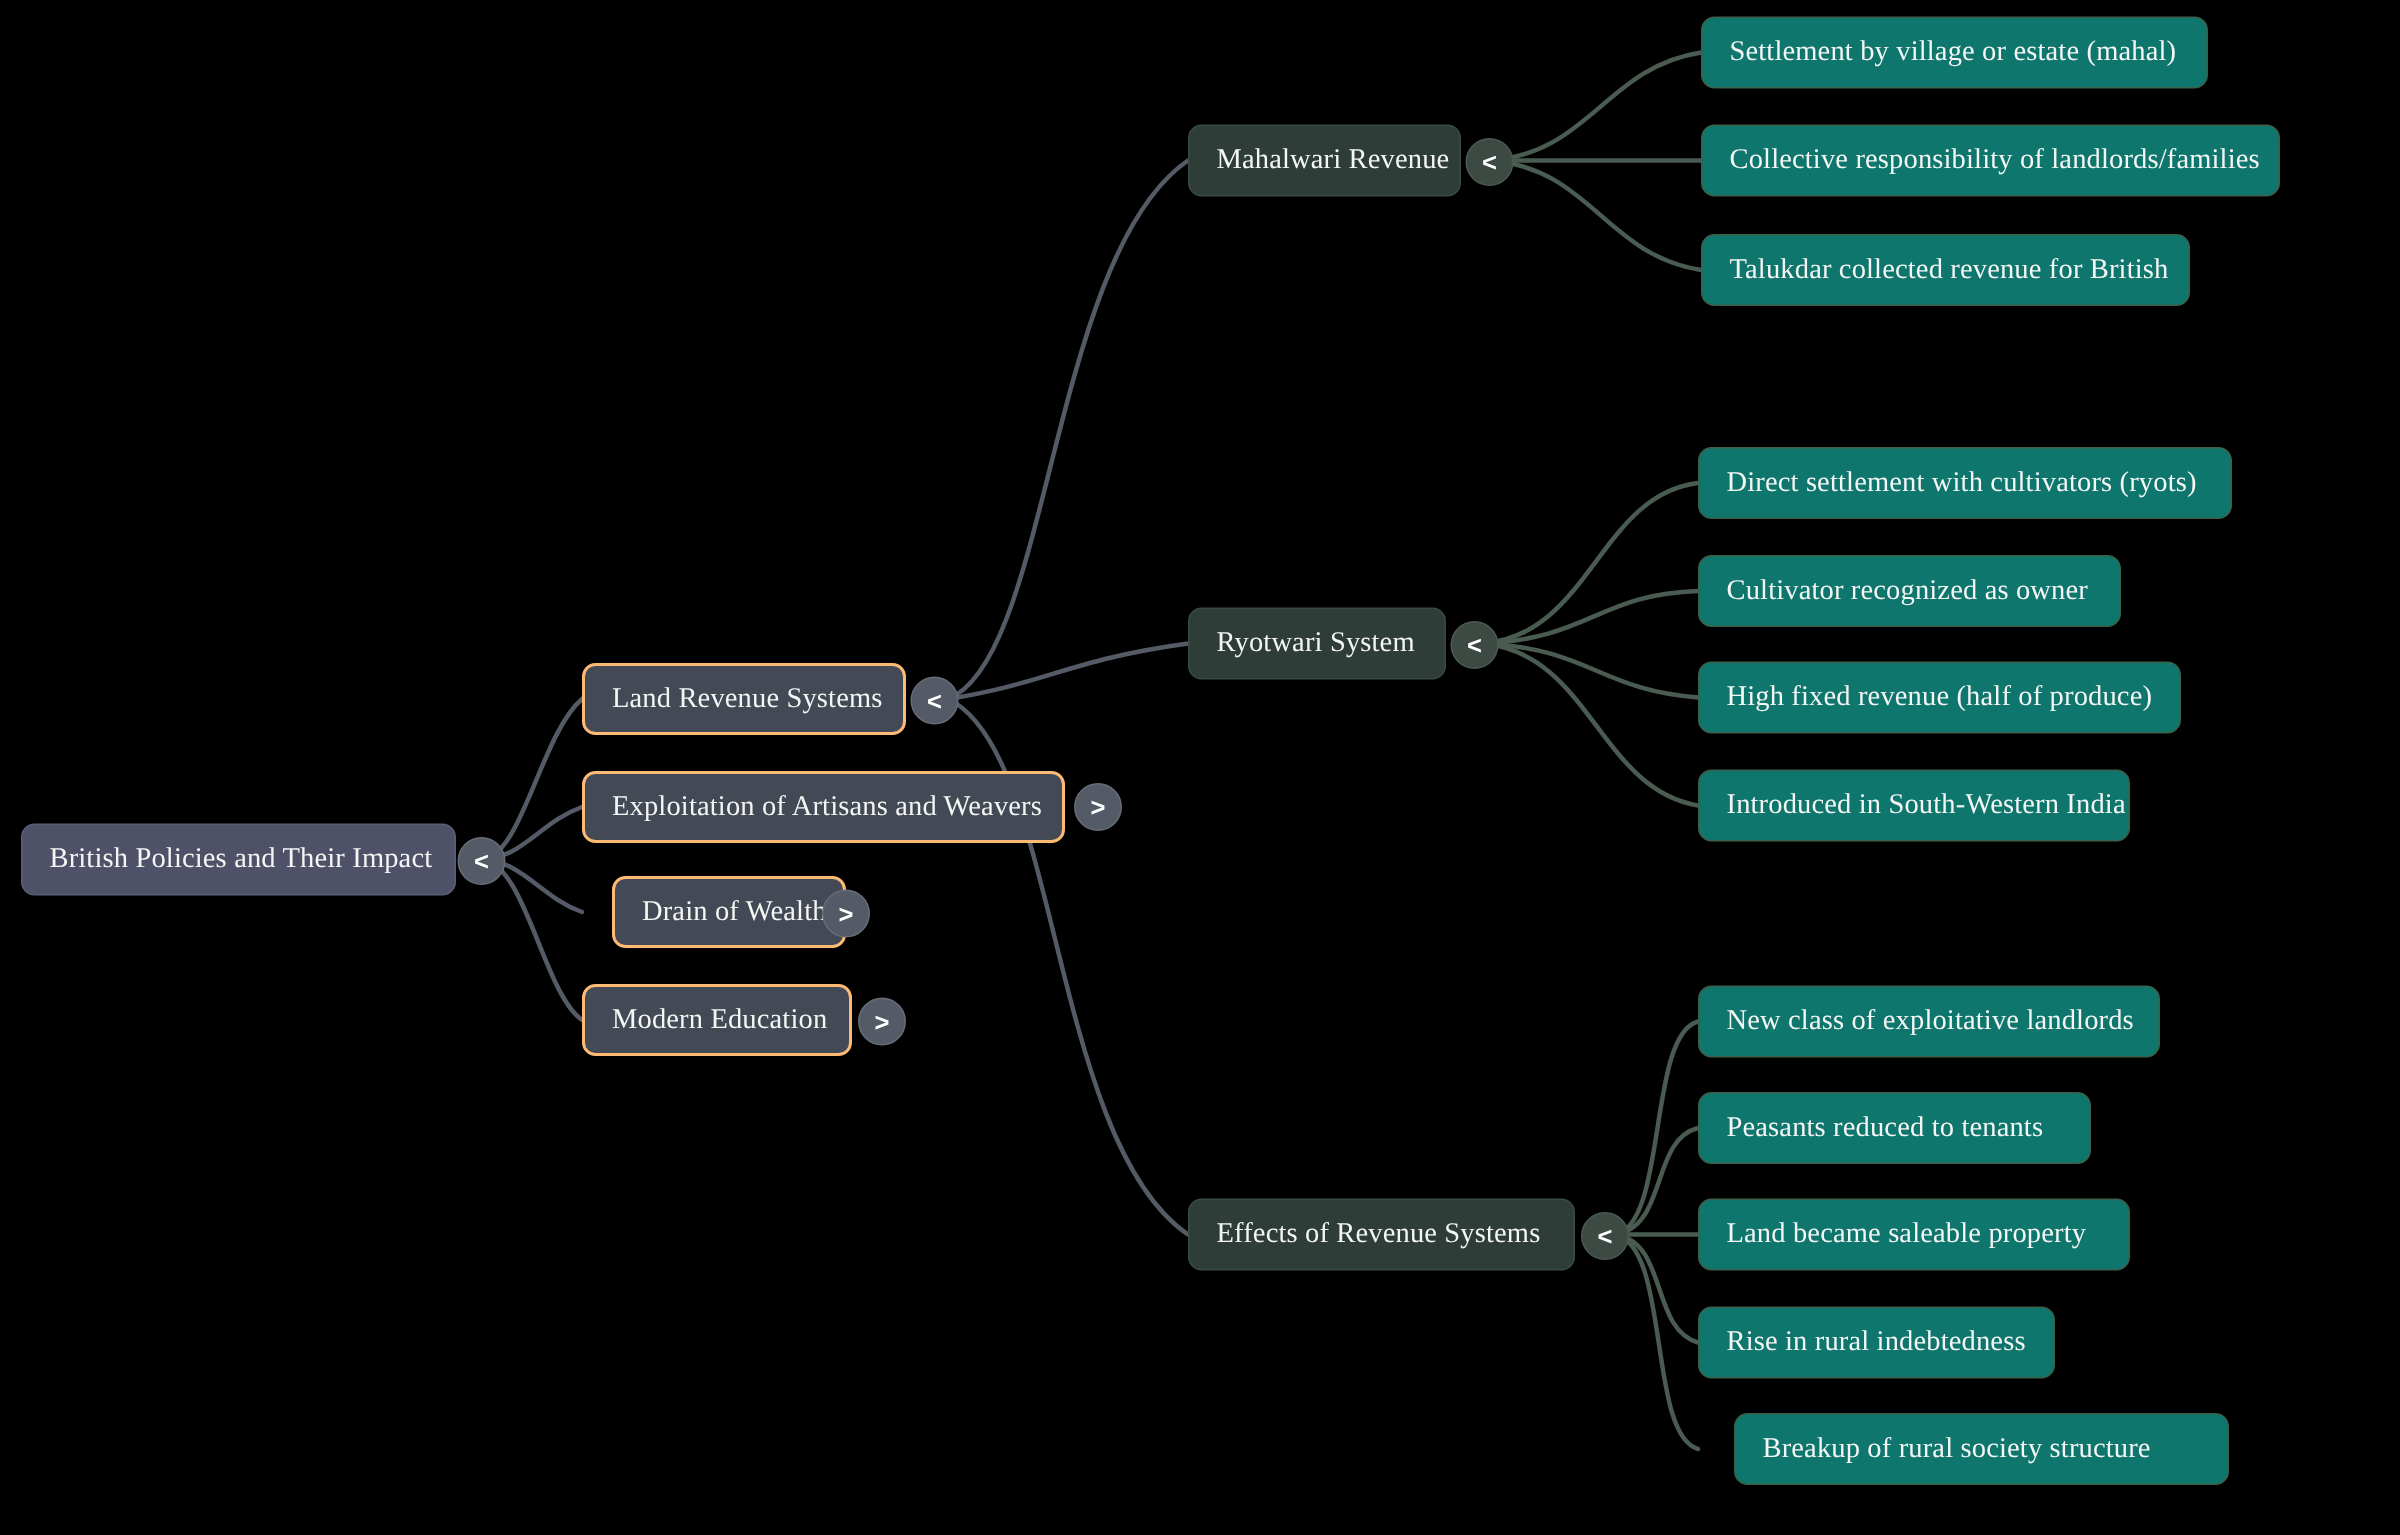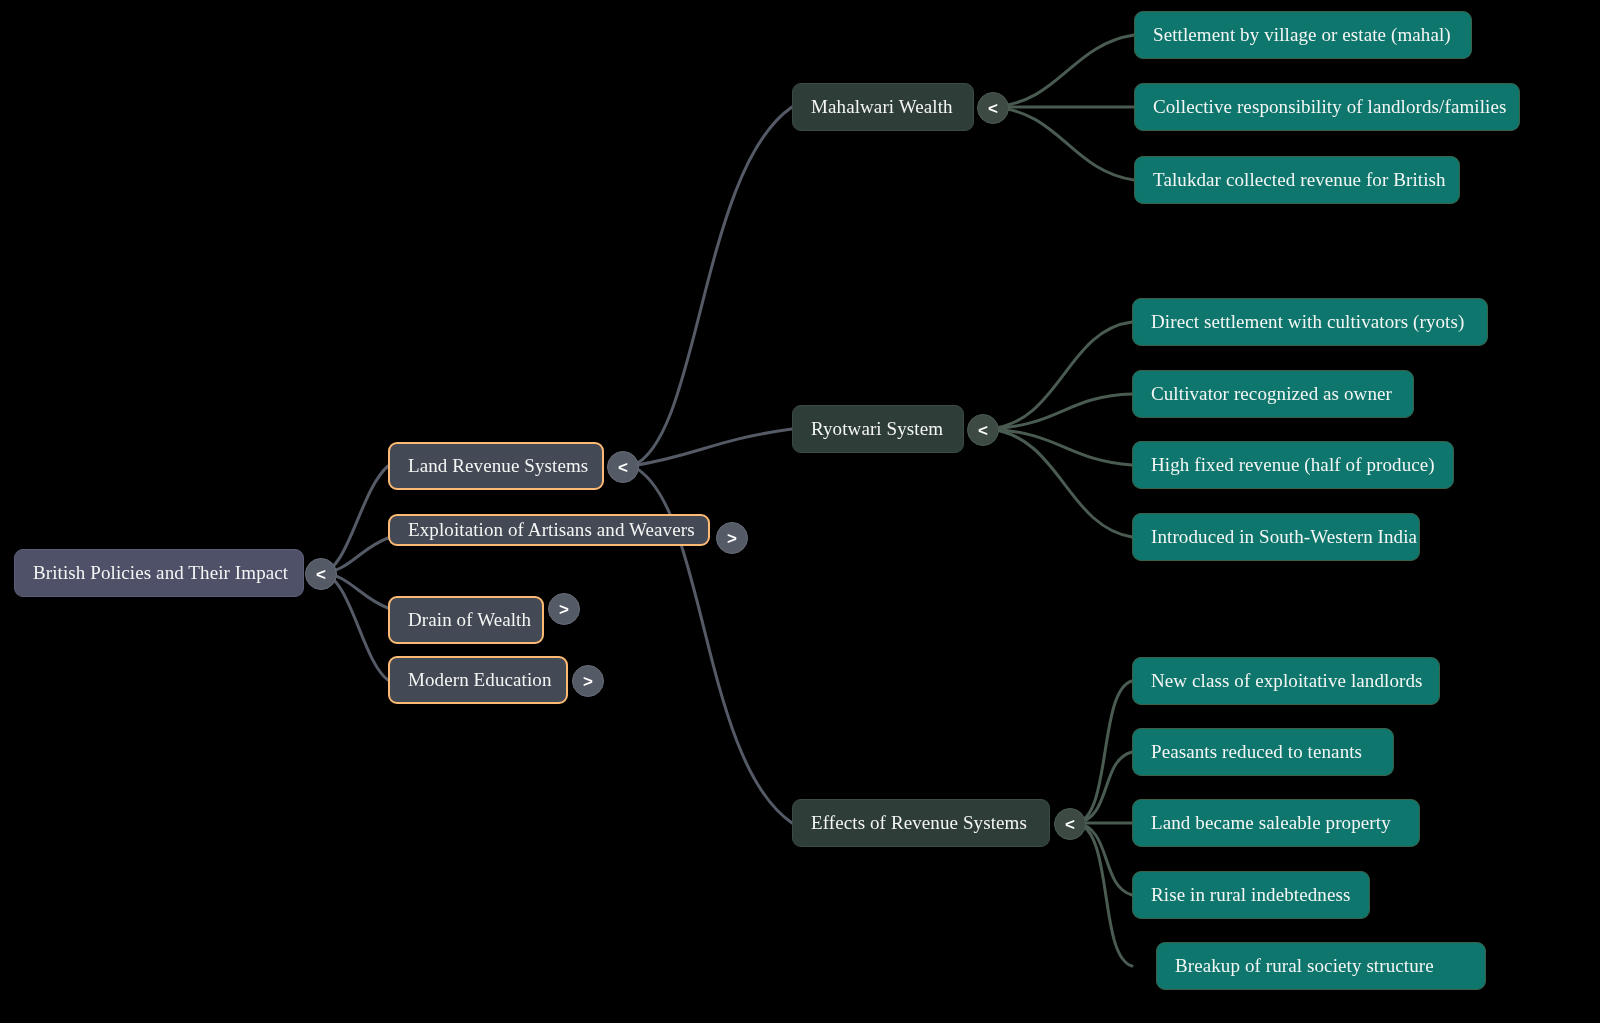--- a/index.html
+++ b/index.html
@@ -110,43 +110,43 @@
     <span>&lt;</span>
   </div>
 
   <div class="node lvl1" style="left:388px;top:442px;width:216px;height:48px;">
     <span class="label">Land Revenue Systems</span>
   </div>
   <div class="toggle" style="left:607px;top:451px;">
     <span>&lt;</span>
   </div>
 
-  <div class="node lvl1" style="left:388px;top:514px;width:322px;height:32px;">
+  <div class="node lvl1" style="left:388px;top:514px;width:322px;height:48px;">
     <span class="label">Exploitation of Artisans and Weavers</span>
   </div>
   <div class="toggle" style="left:716px;top:522px;">
     <span>&gt;</span>
   </div>
 
-  <div class="node lvl1" style="left:388px;top:584px;width:156px;height:48px;margin-top:12px;">
+  <div class="node lvl1" style="left:408px;top:584px;width:156px;height:48px;">
     <span class="label">Drain of Wealth</span>
   </div>
   <div class="toggle" style="left:548px;top:593px;">
     <span>&gt;</span>
   </div>
 
   <div class="node lvl1" style="left:388px;top:656px;width:180px;height:48px;">
     <span class="label">Modern Education</span>
   </div>
   <div class="toggle" style="left:572px;top:665px;">
     <span>&gt;</span>
   </div>
 
   <div class="node lvl2" style="left:792px;top:83px;width:182px;height:48px;">
-    <span class="label">Mahalwari Wealth</span>
+    <span class="label">Mahalwari Revenue</span>
   </div>
   <div class="toggle green" style="left:977px;top:92px;">
     <span>&lt;</span>
   </div>
 
   <div class="node lvl3" style="left:1134px;top:11px;width:338px;height:48px;">
     <span class="label">Settlement by village or estate (mahal)</span>
   </div>
   <div class="node lvl3" style="left:1134px;top:83px;width:386px;height:48px;">
     <span class="label">Collective responsibility of landlords/families</span>

